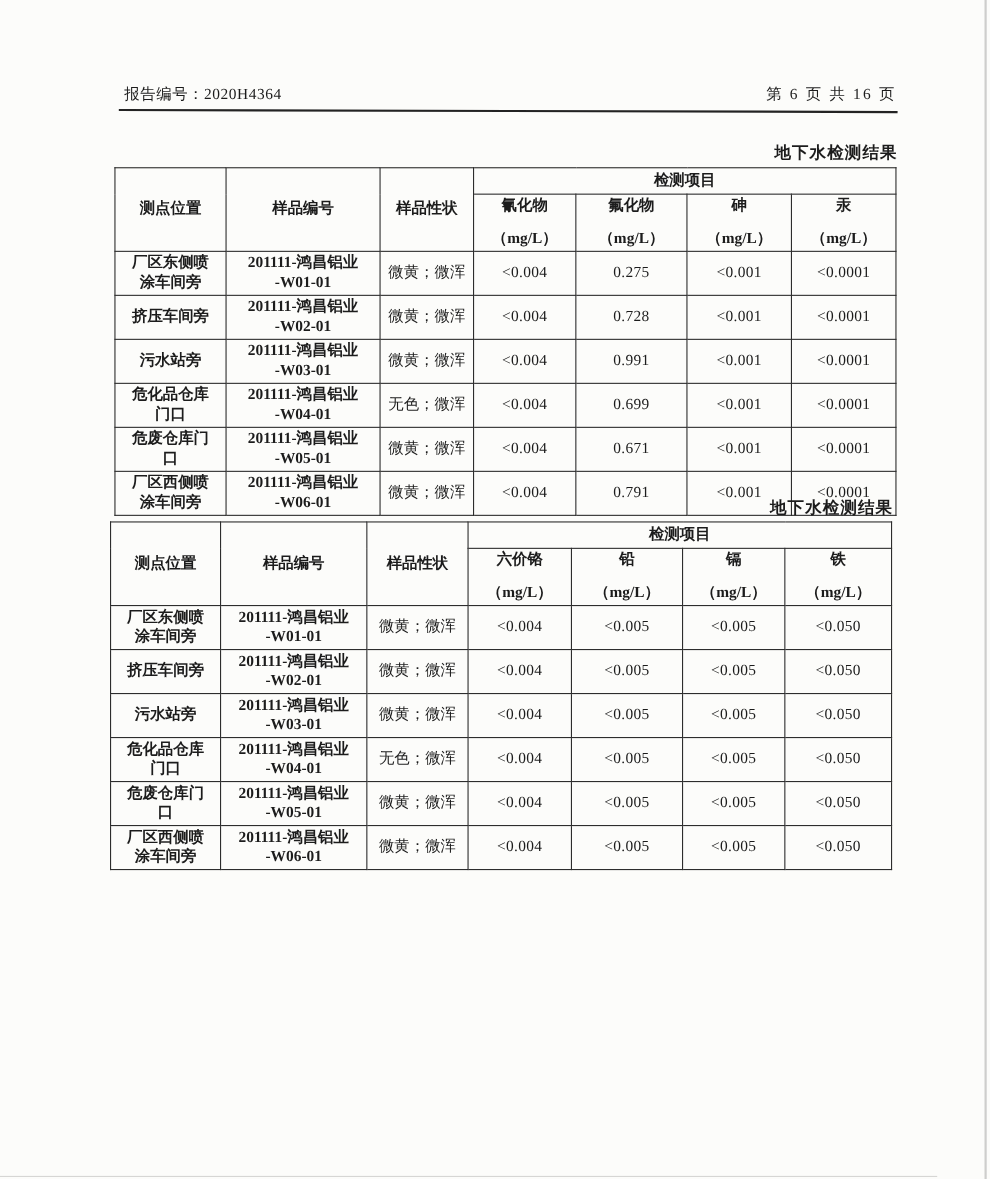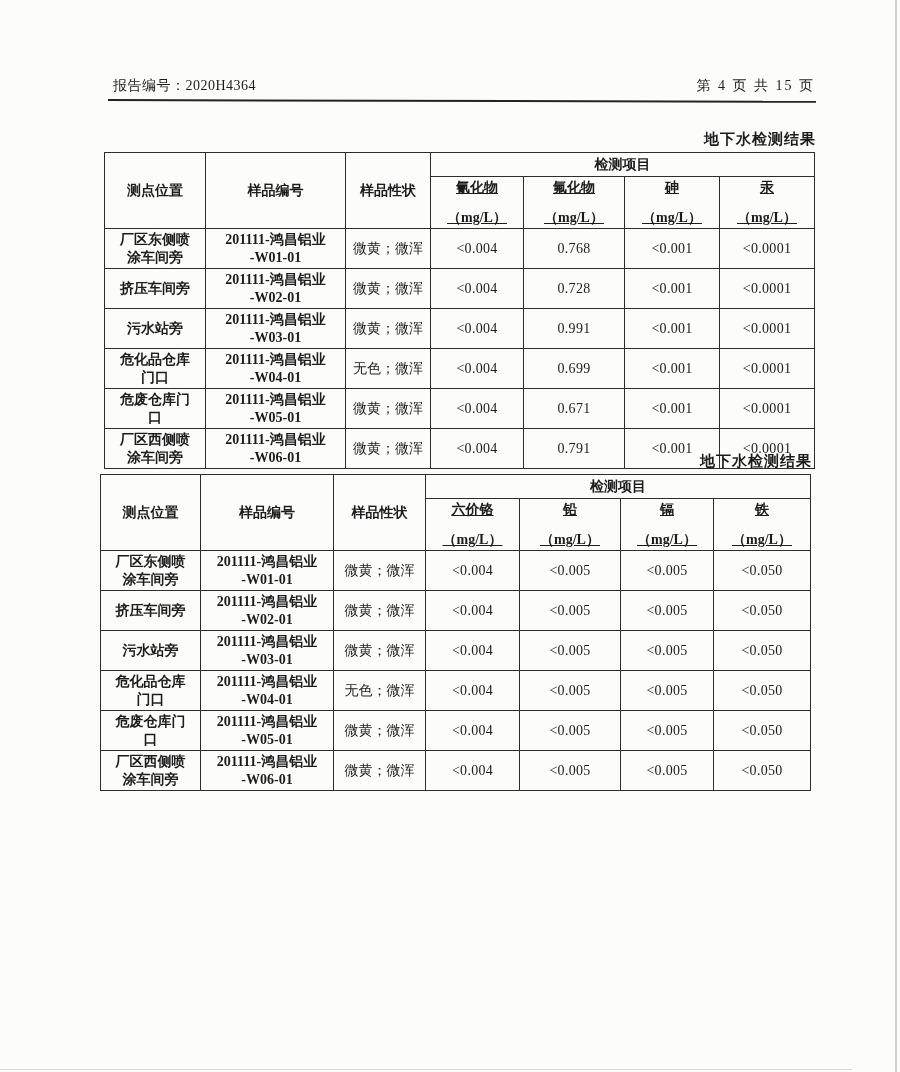--- a/index.html
+++ b/index.html
@@ -52,35 +52,35 @@
   }
   table.results th, table.results td {
     border:1px solid #2d2d2d;
     text-align:center; vertical-align:middle;
     font-size:14px; line-height:1.25;
     padding:2px 2px;
   }
   table.results { border:1.5px solid #2a2a2a; }
   thead th { font-weight:700; }
   tr.group-row th { height:24px; }
-  tr.param-row th { height:42px;text-decoration:underline; }
+  tr.param-row th { height:42px; }
   .param-name, .param-unit { display:block; }
   .param-unit { margin-top:12px; }
   tbody td { height:36px; }
   td.loc, td.sid { white-space:pre-line;font-weight:bold; }
   td.val { letter-spacing:.3px; }
 </style>
 </head>
 <body>
 
 <div class="page">
 
   <div class="report-header">
     <span class="report-no">报告编号：2020H4364</span>
-    <span class="page-indicator">第 4 页 共 15 页</span>
+    <span class="page-indicator">第 6 页 共 16 页</span>
   </div>
   <div class="header-rule"></div>
 
   <div class="table-block first">
     <div class="table-title">地下水检测结果</div>
     <table class="results">
       <colgroup>
         <col style="width:101px">
           <col style="width:140px">
           <col style="width:85px">
@@ -116,21 +116,21 @@
         </tr>
       </thead>
       <tbody>
         <tr>
           <td class="loc">厂区东侧喷
 涂车间旁</td>
           <td class="sid">201111-鸿昌铝业
 -W01-01</td>
           <td class="app">微黄；微浑</td>
           <td class="val">&lt;0.004</td>
-          <td class="val">0.768</td>
+          <td class="val">0.275</td>
           <td class="val">&lt;0.001</td>
           <td class="val">&lt;0.0001</td>
         </tr>
         <tr>
           <td class="loc">挤压车间旁</td>
           <td class="sid">201111-鸿昌铝业
 -W02-01</td>
           <td class="app">微黄；微浑</td>
           <td class="val">&lt;0.004</td>
           <td class="val">0.728</td>

